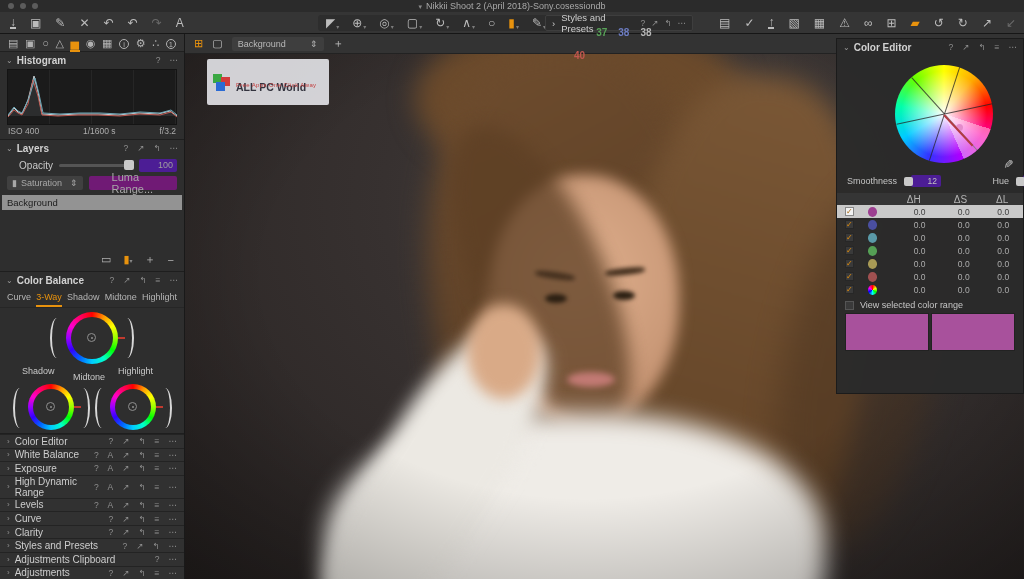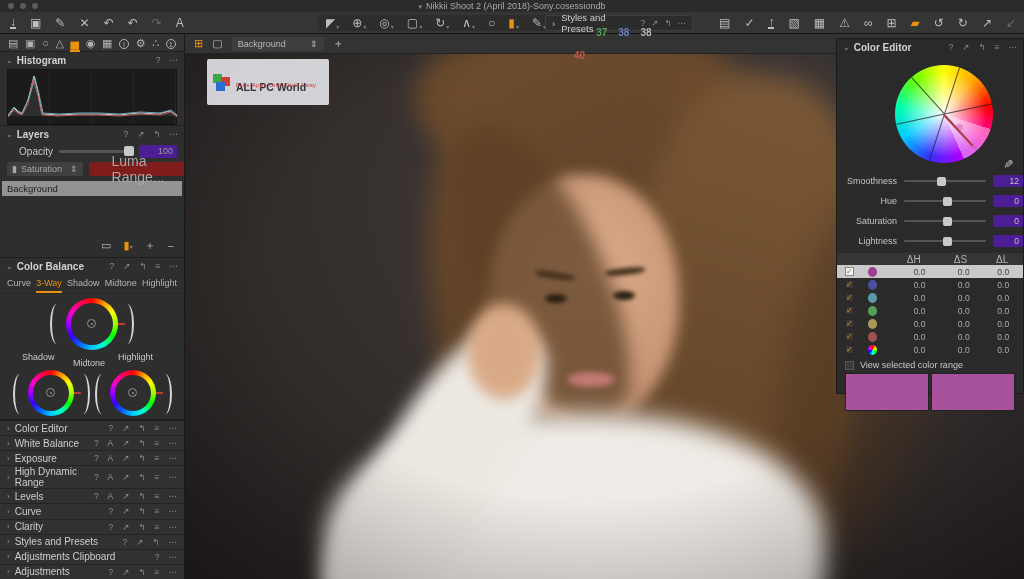--- a/index.html
+++ b/index.html
@@ -66,21 +66,21 @@
   .op-row { height:18px; font-size:10px; color:#c9c9c9; }
   .slider { position:relative; height:3px; background:#555; border-radius:2px; flex:1; }
   .slider .knob { position:absolute; top:-4px; width:10px; height:10px; background:#c9c9c9;
     border-radius:2px; }
   .valbox { width:38px; height:13px; background:#4c1d95; border-radius:2px; font-size:9px;
     color:#9f9f9f; text-align:right; padding:1px 4px 0 0; }
   .adj-row { height:18px; }
   .dropdown { flex:1; height:14px; background:#404040; border-radius:2px; display:flex;
     align-items:center; padding:0 5px; gap:4px; font-size:9px; color:#a8a8a8; }
   .dropdown .sp { flex:1; }
-  .btn { height:14px; background:#7f1d1d; border-radius:2px; font-size:14px; color:#a8a8a8;
+  .btn { height:14px; background:#701a75; border-radius:2px; font-size:11px; color:#a8a8a8;
     display:flex; align-items:center; padding:0 23px; }
   .layer-item { margin:3px 2px 0 2px; height:15px; background:#939393; color:#1c1c1c;
     font-size:9.5px; display:flex; align-items:center; padding:0 5px; }
   .layers-empty { height:42px; }
   .layers-foot { display:flex; justify-content:flex-end; gap:12px; padding:0 10px 4px 0;
     font-size:11px; color:#b0b0b0; align-items:center; }
 
   
   .cb-tabs { display:flex; justify-content:space-between; padding:2px 7px 0 7px;
     font-size:9px; color:#b5b5b5; border-bottom:1px solid #262626; }
@@ -168,21 +168,21 @@
   .ce-spoke { position:absolute; left:50%; top:0; width:1px; height:100%;
     background:rgba(35,35,35,.75); transform-origin:center; }
   .ce-wedge { position:absolute; inset:0; border-radius:50%;
     background:conic-gradient(from 108deg, rgba(255,255,255,.4) 0 48deg, transparent 48deg); }
   .ce-dot { position:absolute; left:62%; top:60%; width:7px; height:7px; border-radius:50%;
     background:#e48ccb; }
   .ce-handle { position:absolute; left:50%; top:50%; width:42px; height:2px; background:#b23a43;
     transform:rotate(47deg); transform-origin:left center; }
   .picker { position:absolute; right:10px; bottom:2px; color:#c9c9c9; font-size:12px;
     transform:rotate(90deg); }
-  .ce-sliders { padding:2px 0 4px 8px; display:flex; flex-direction:column; gap:8px; }
+  .ce-sliders { padding:2px 16px 4px 8px; display:flex; flex-direction:row; gap:16px; }
   .ce-srow { display:flex; align-items:center; gap:7px; height:12px; }
   .ce-srow .lbl { width:52px; text-align:right; font-size:9px; color:#c4c4c4; }
   .ce-srow .slider { height:2px; }
   .ce-srow .knob { width:9px; height:9px; top:-3.5px; }
   .ce-srow .valbox { width:30px; height:12px; font-size:8.5px; color:#c0c0c0; }
   .ce-table { margin-top:2px; }
   .ce-th { display:flex; font-size:10px; color:#b5b5b5; background:#353535; height:12px;
     align-items:center; }
   .ce-tr { display:flex; align-items:center; height:13px; font-size:8.5px; color:#adadad; }
   .ce-tr.sel { background:#c9c9c9; color:#3c3c3c; }
@@ -333,20 +333,25 @@
             <div></div>
             <div></div>
             <div></div>
           </div>
         <svg width="169" height="54" viewBox="0 0 169 54" style="position:absolute;left:0;top:0;">
           <polyline points="0,46 6,38 10,42 14,44 20,30 26,6 30,22 34,44 50,45 70,44 90,44 110,45 130,43 150,44 162,41 169,46" fill="rgba(200,210,215,0.10)" stroke="#c9d2d6" stroke-width="1"></polyline>
           <polyline points="0,47 6,40 10,43 14,45 20,34 25,10 30,26 34,45 50,46 70,45 90,45 112,46 132,44 152,45 163,42 169,47" fill="none" stroke="#c05a52" stroke-width="1"></polyline>
           <polyline points="0,45 6,37 10,41 14,43 21,28 27,8 31,24 35,43 52,44 72,43 92,43 112,44 132,42 152,43 163,40 169,45" fill="none" stroke="#6fa8b8" stroke-width="1"></polyline>
         </svg>
       </div>
+      <div class="histo-labels">
+        <span>ISO 400</span>
+        <span>1/1600 s</span>
+        <span>f/3.2</span>
+      </div>
     </div>
 
     <div class="panel">
       <div class="phead">
         <span class="chev">⌄</span>
         <span>Layers</span>
         <span class="sp"></span>
         <span class="hi">?</span>
         <span class="hi">↗</span>
         <span class="hi">↰</span>

